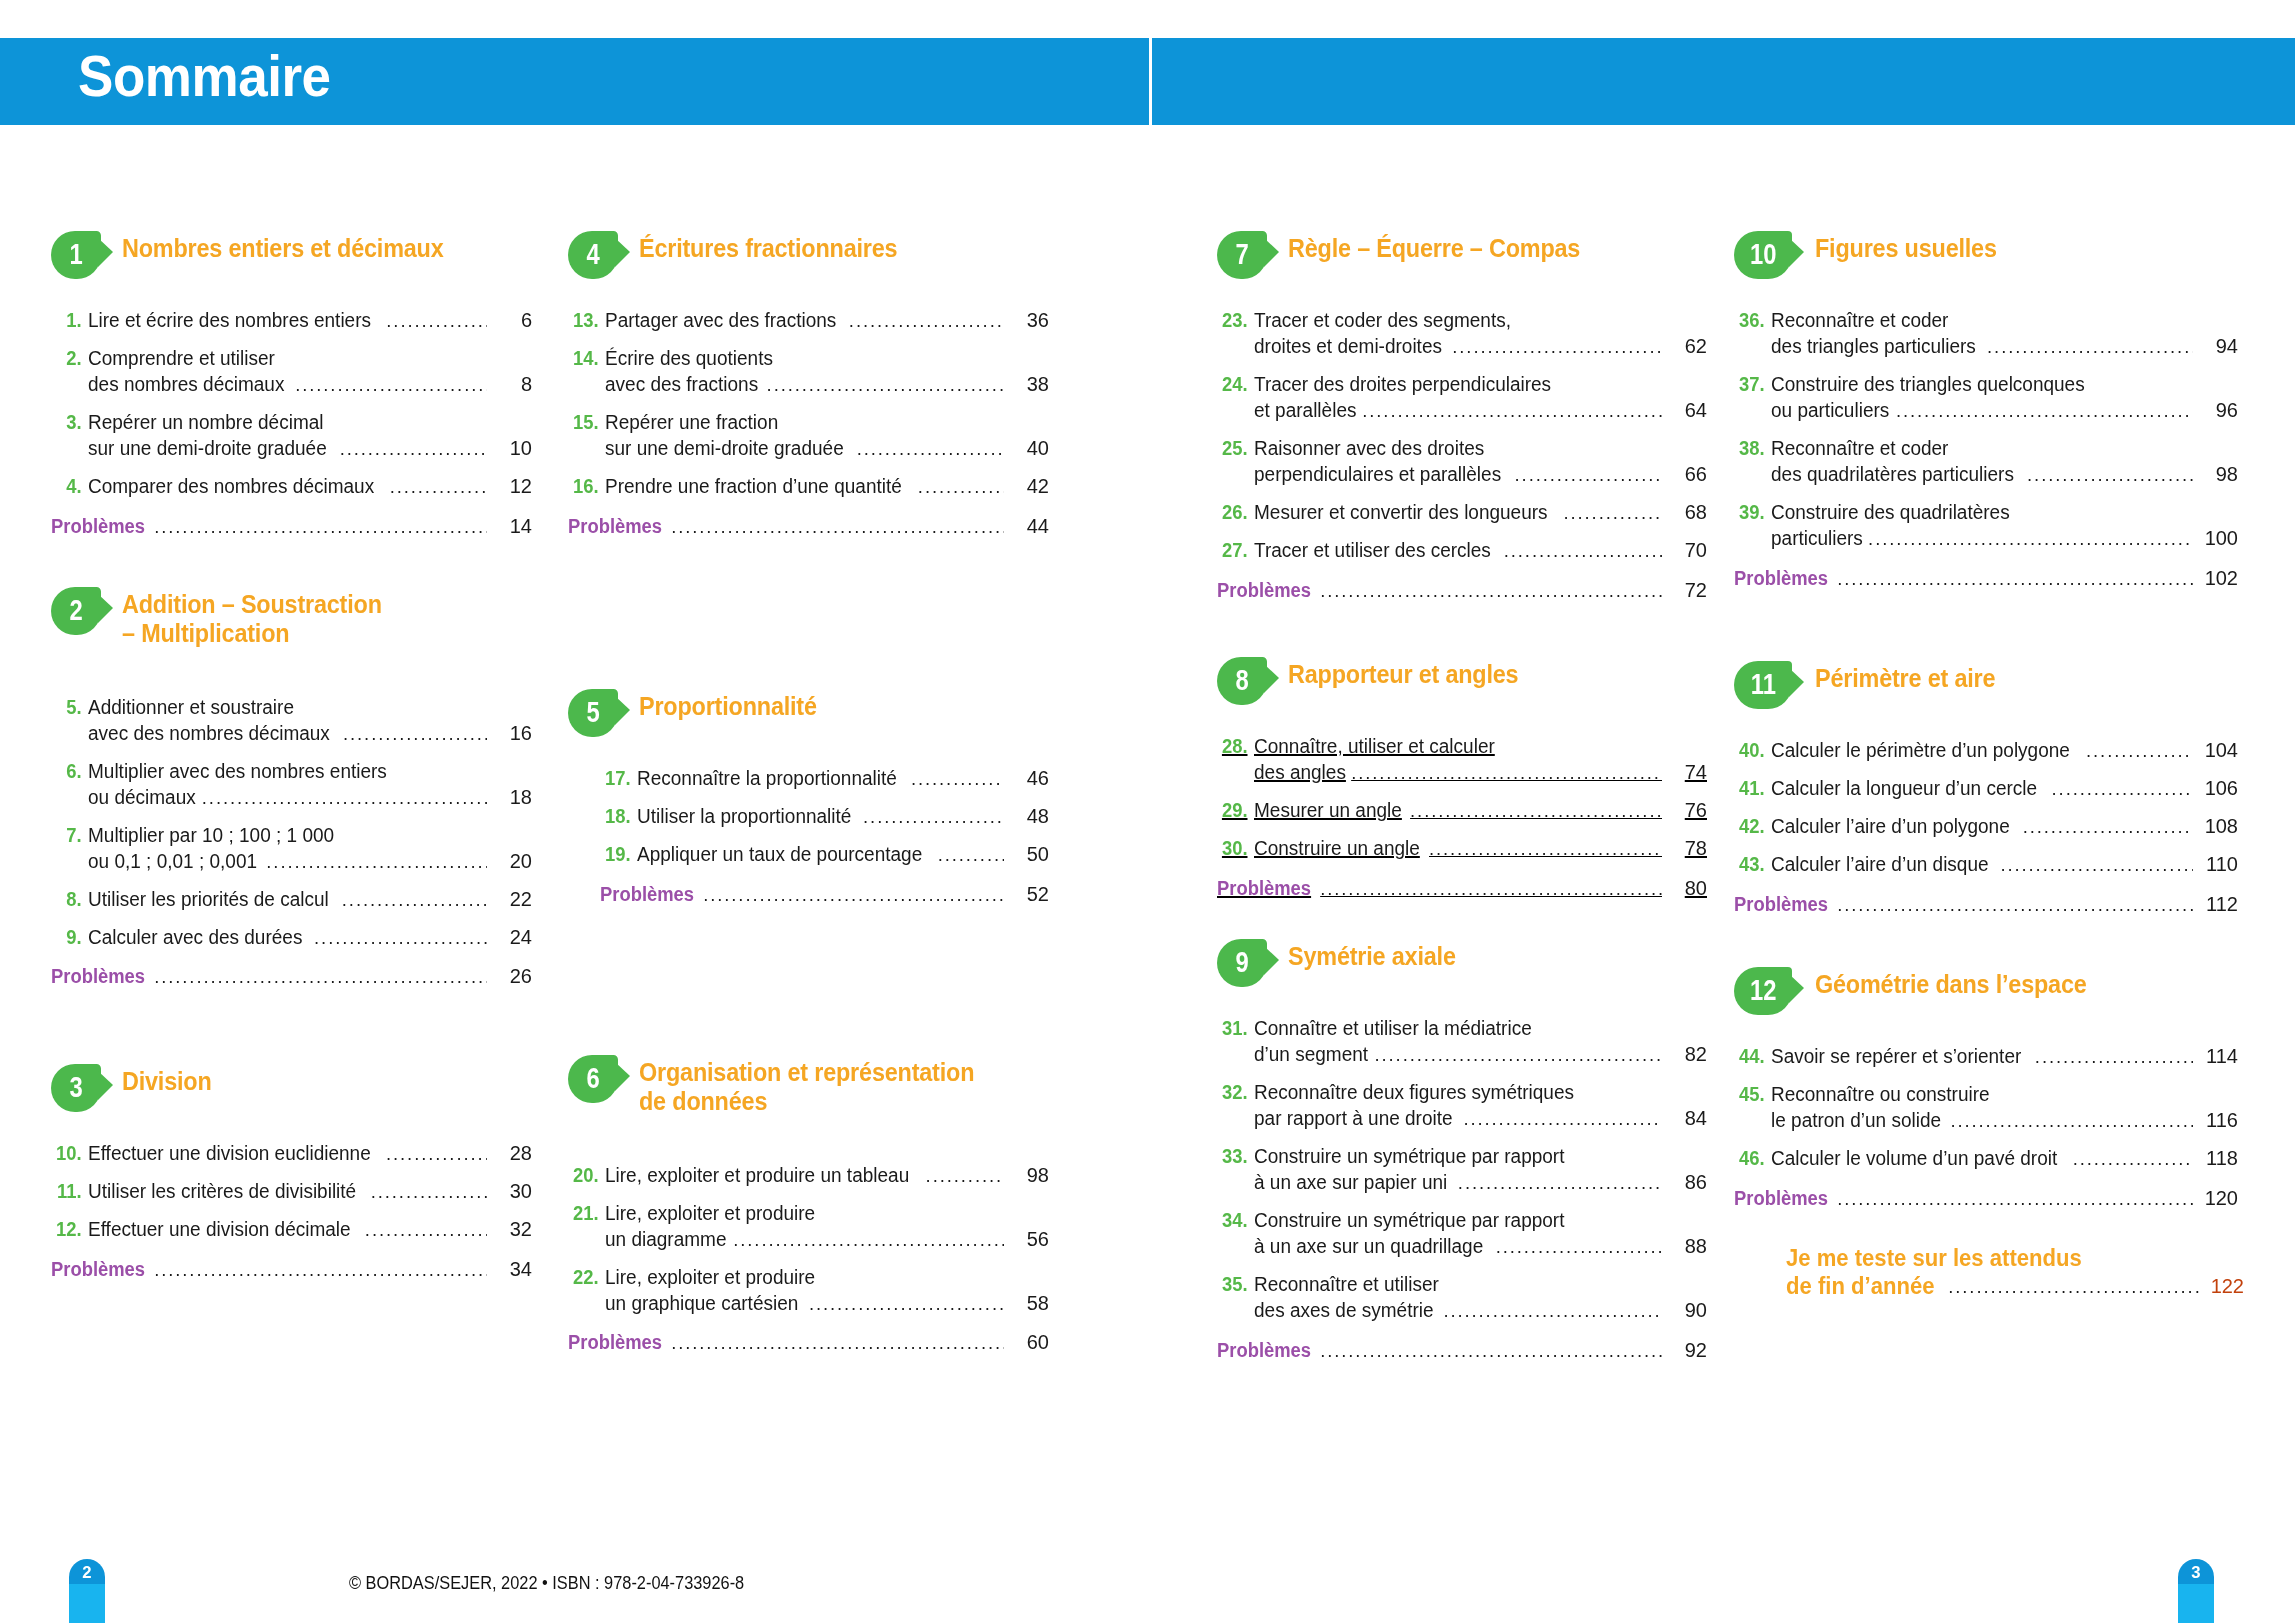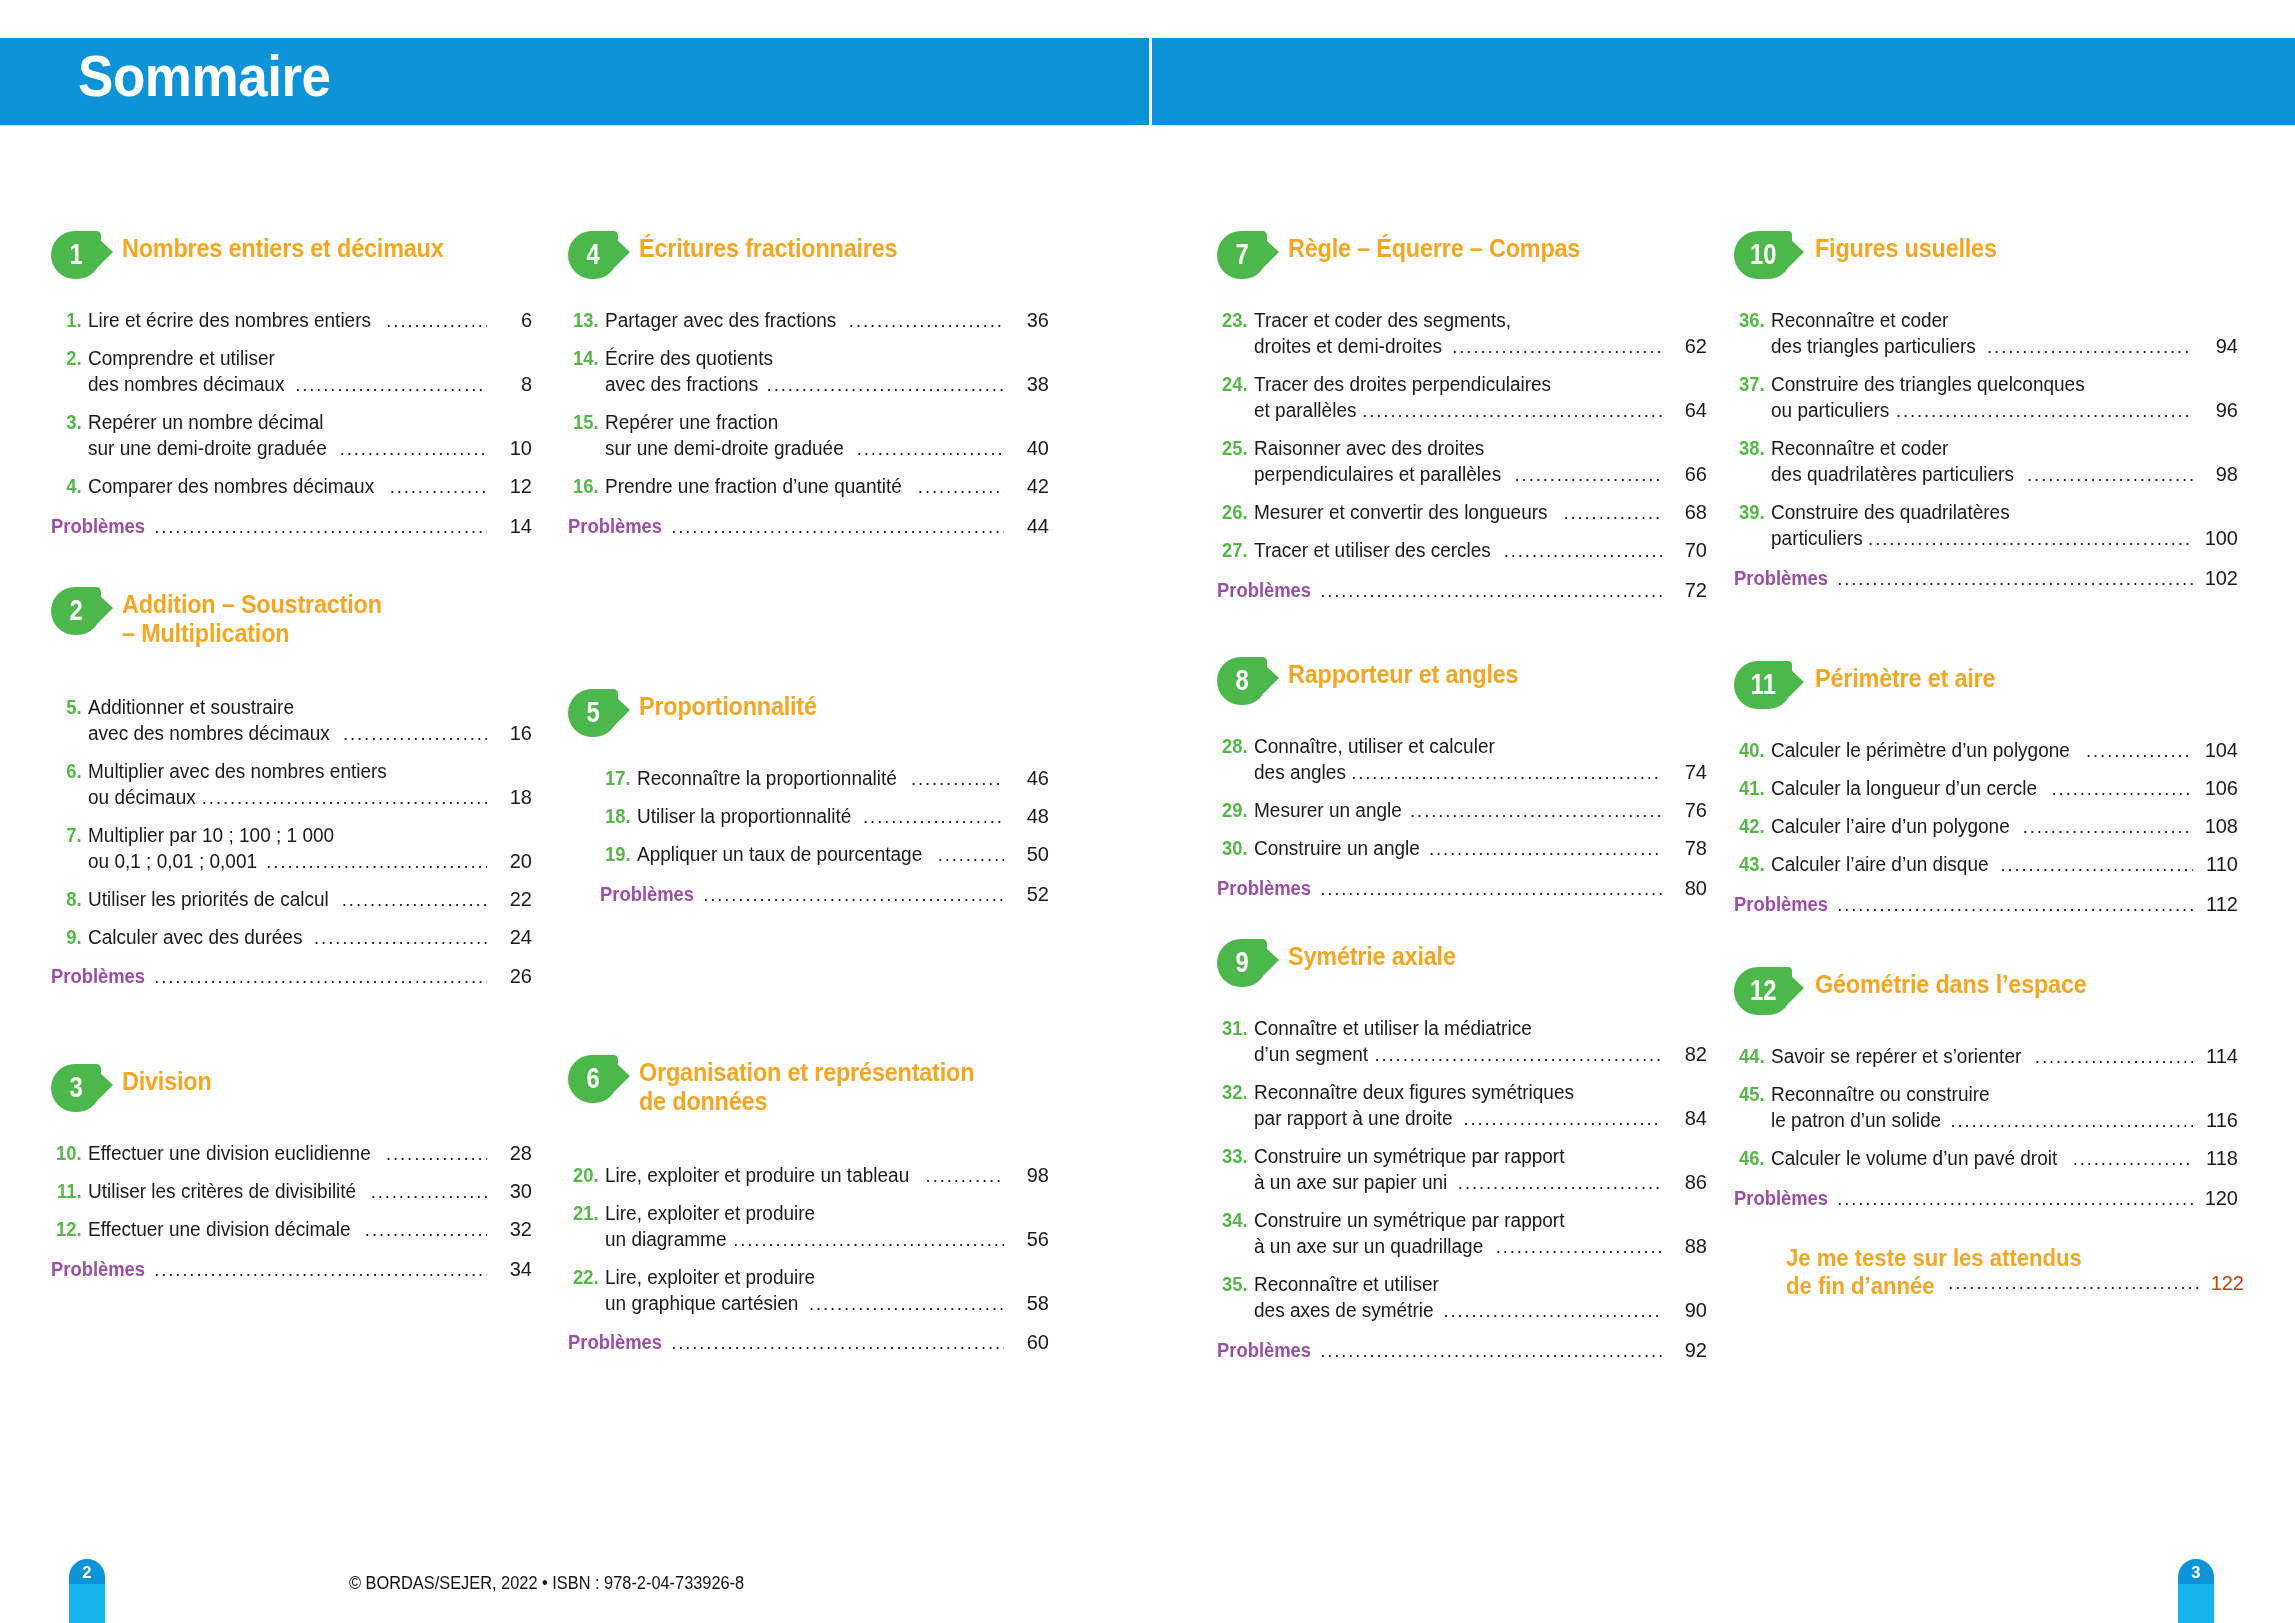--- a/index.html
+++ b/index.html
@@ -136,21 +136,21 @@
 
   
   .final-test {
     position: absolute;
     font-size: 24px; line-height: 1.18;
   }
   .final-test .ft-line {
     color: #f5a623; font-weight: bold; white-space: nowrap;
     transform: scaleX(0.92); transform-origin: left top; display:block;
   }
-  .final-test .ft-last { display:flex; align-items: flex-start; }
+  .final-test .ft-last { display:flex; align-items: center; }
   .final-test .ft-last .txt { color:#f5a623; font-weight:bold; white-space:nowrap;
      transform: scaleX(0.92); transform-origin:left bottom; }
   .final-test .dots { color:#1a1a1a; font-size: 18.5px; }
   .final-test .pagenum { font-size: 20px; font-weight: normal; color:#c2410c; }
 
   
   .footer-tab {
     position: absolute; bottom: 0; width: 36px; height: 64px;
   }
   .footer-tab .tab-top {
@@ -597,21 +597,21 @@
         </div>
         <div class="chapter" style="top: 426px;">
           <div class="chapter-head" style="min-height: 52px;">
             <div class="badge">
               <span class="badge-num">8</span>
             </div>
             <div class="chapter-title">
               <div>Rapporteur et angles</div>
             </div>
           </div>
-          <div class="entries" style="margin-top: 24px;">
+          <div class="entries" style="margin-top: 24px; text-decoration: underline;">
             <div class="entry">
               <span class="entry-num">28.</span>
               <span class="entry-body">
                 <span class="entry-line">Connaître, utiliser et calculer</span>
                 <span class="entry-last">
                   <span class="txt">des angles</span>
                   <span class="dots">................................................................................</span>
                   <span class="pagenum">74</span>
                 </span>
               </span>

